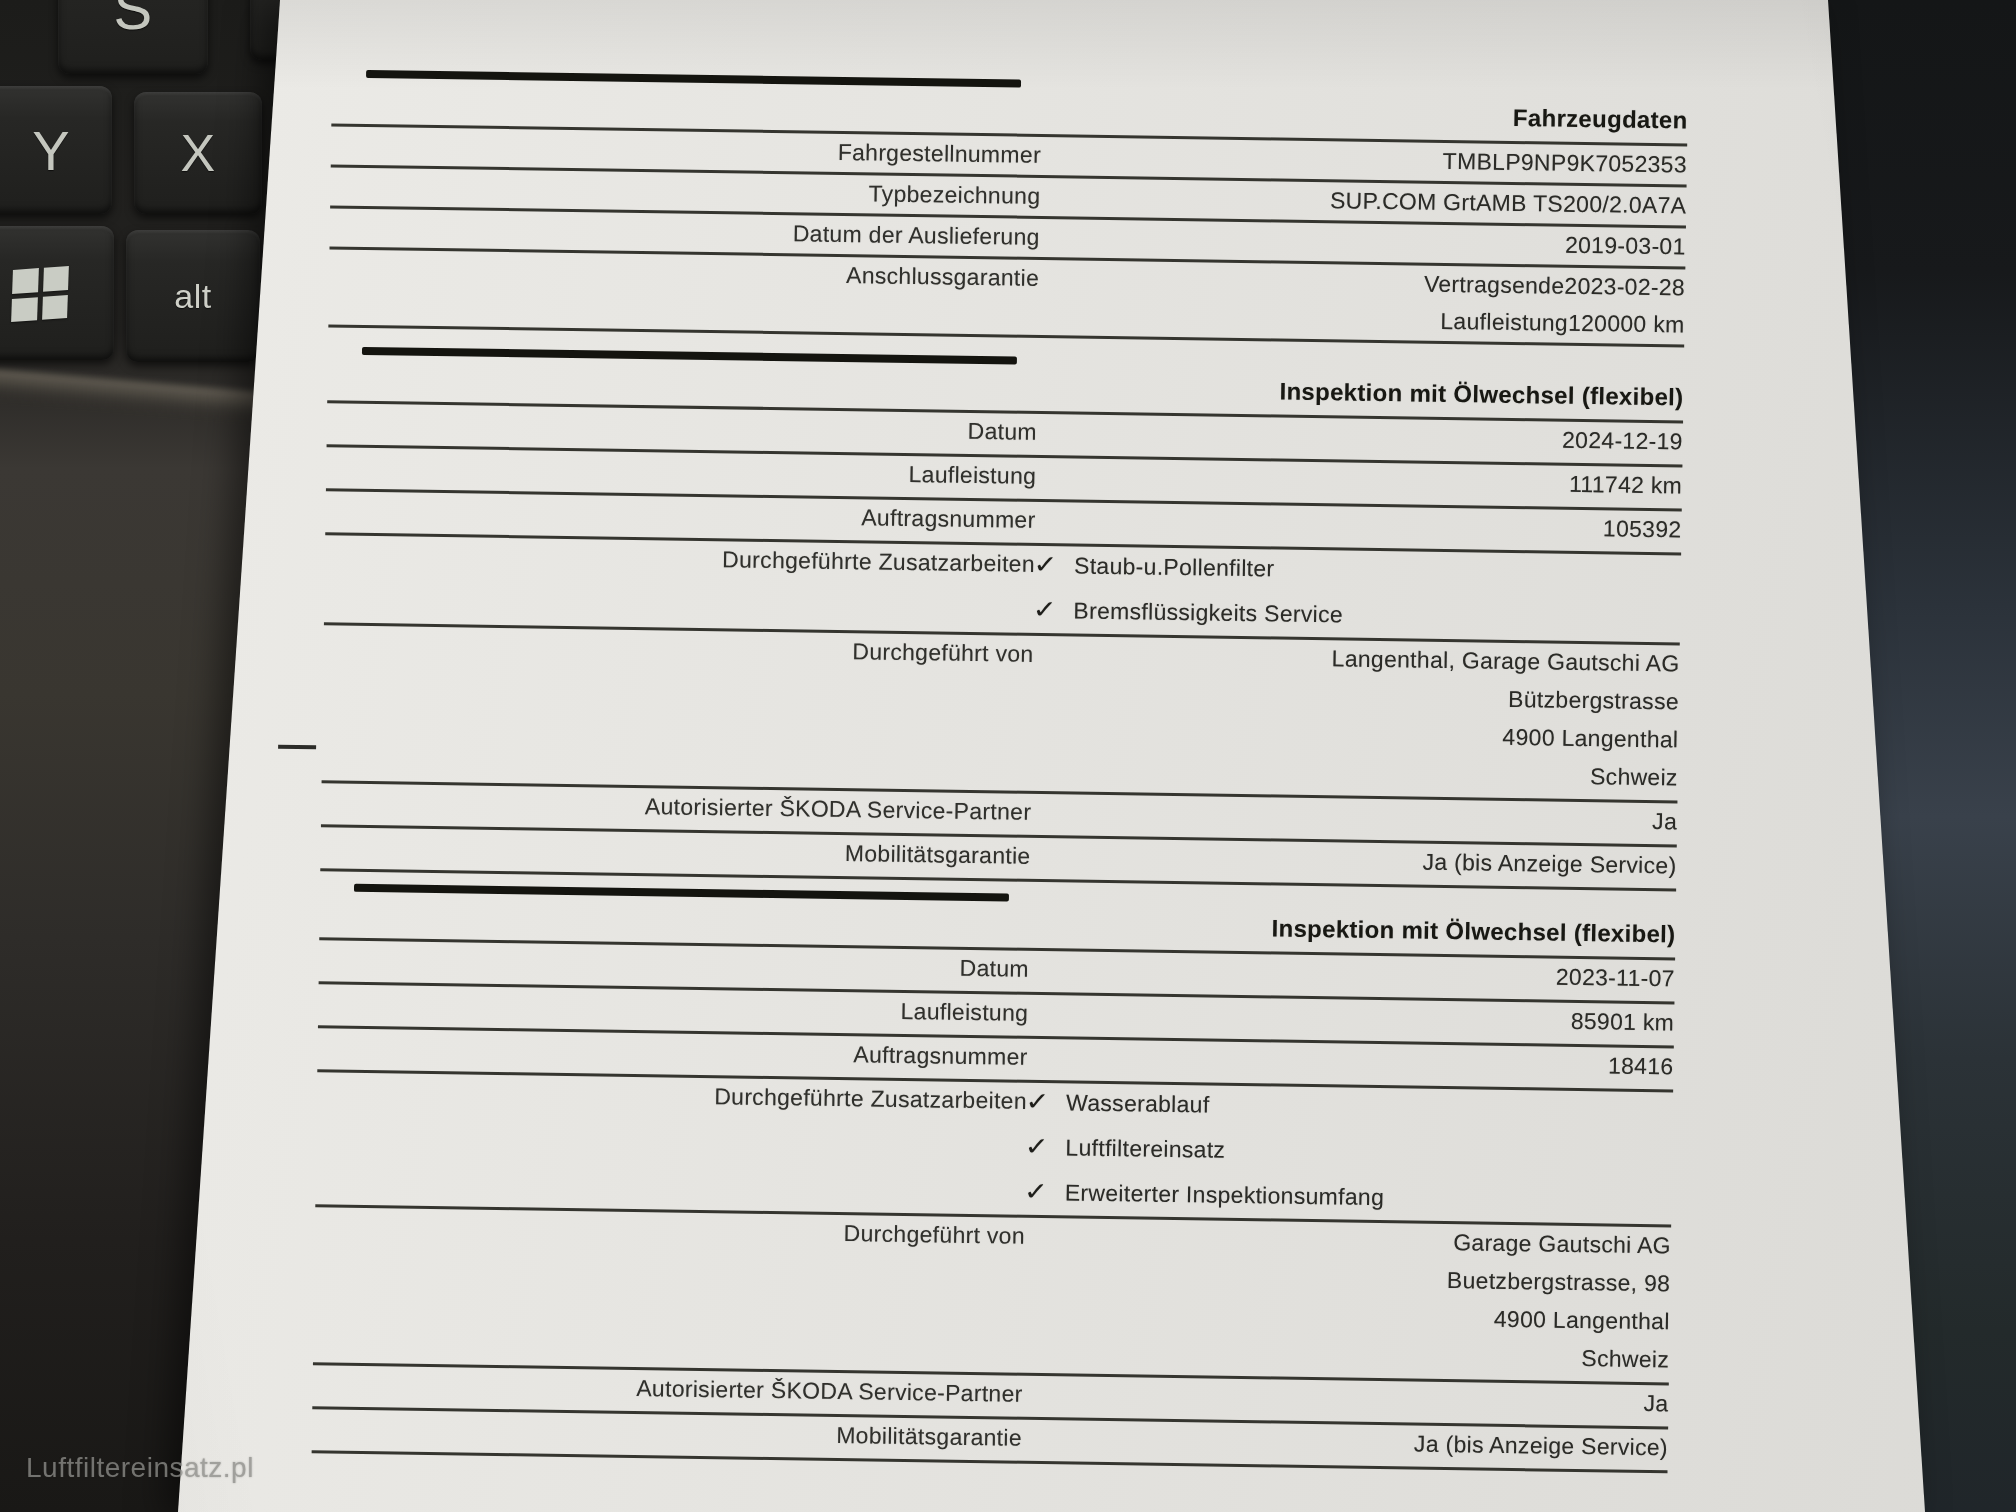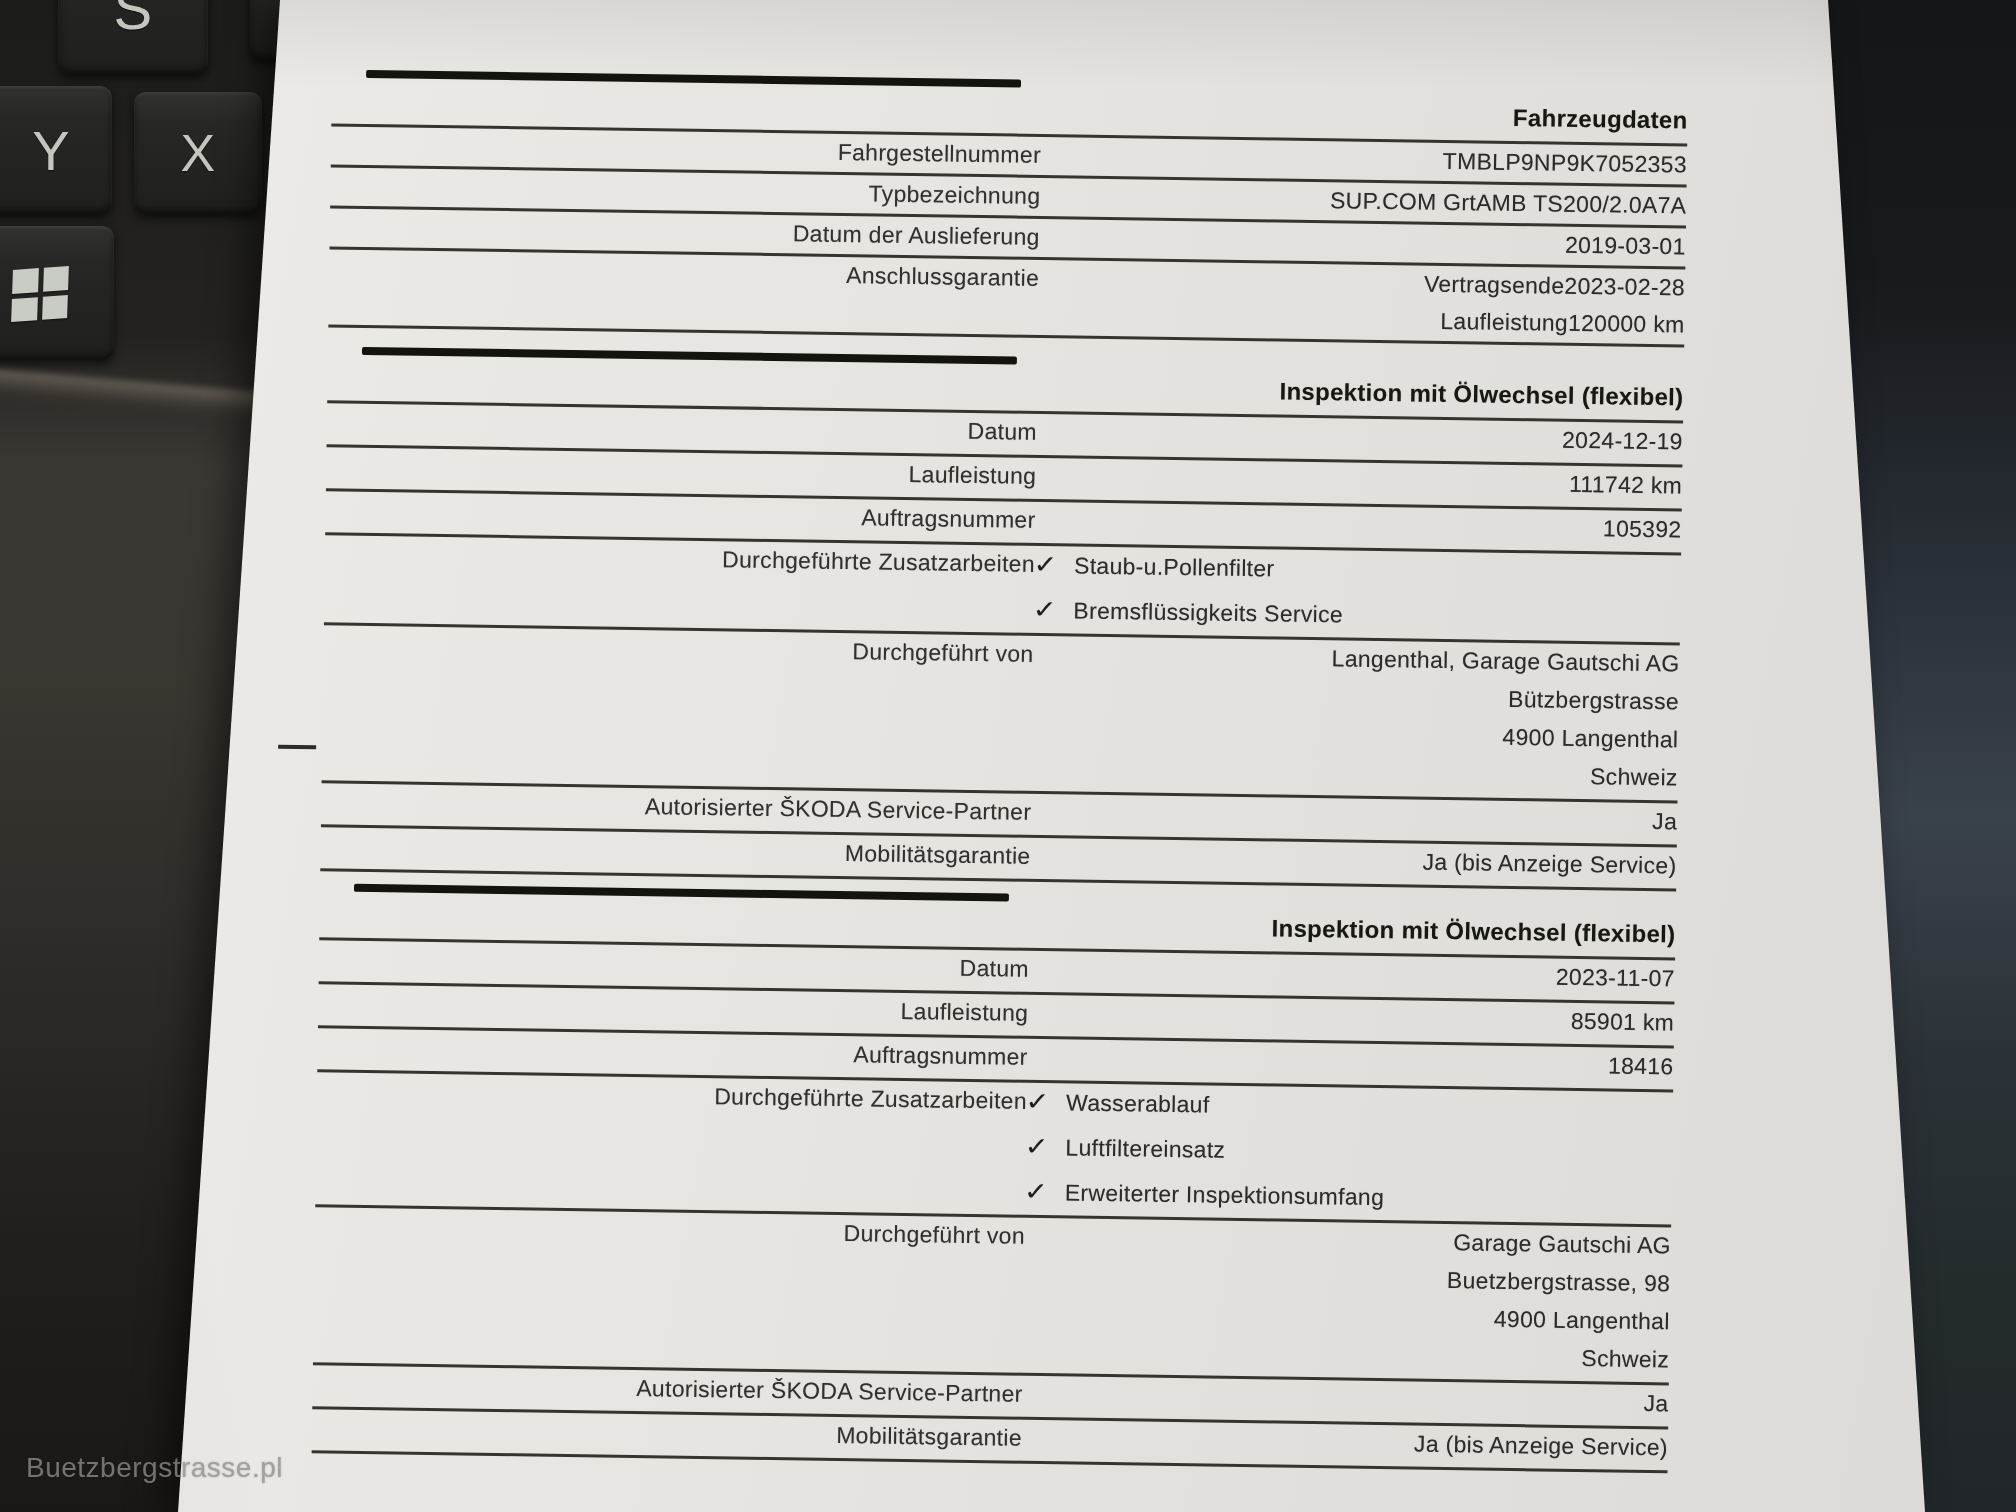--- a/index.html
+++ b/index.html
@@ -121,20 +121,23 @@
         <span class="cap">X</span>
       </div>
     <div class="key key-win">
       <span class="win-logo">
           <div></div>
           <div></div>
           <div></div>
           <div></div>
         </span>
     </div>
+    <div class="key key-alt">
+        <span class="cap">alt</span>
+      </div>
   </div>
 
   <div class="deck deck-right">
     
     
     
     
     
   </div>
 
@@ -266,15 +269,15 @@
           <div class="row">
             <div class="label">Mobilitätsgarantie</div>
             <div class="value">Ja (bis Anzeige Service)</div>
           </div>
         </section>
 
       </div>
     </div>
   </div>
 
-  <div class="watermark">Buetzbergstrasse.pl</div>
+  <div class="watermark">Luftfiltereinsatz.pl</div>
 
 </div>
 
 </body></html>

